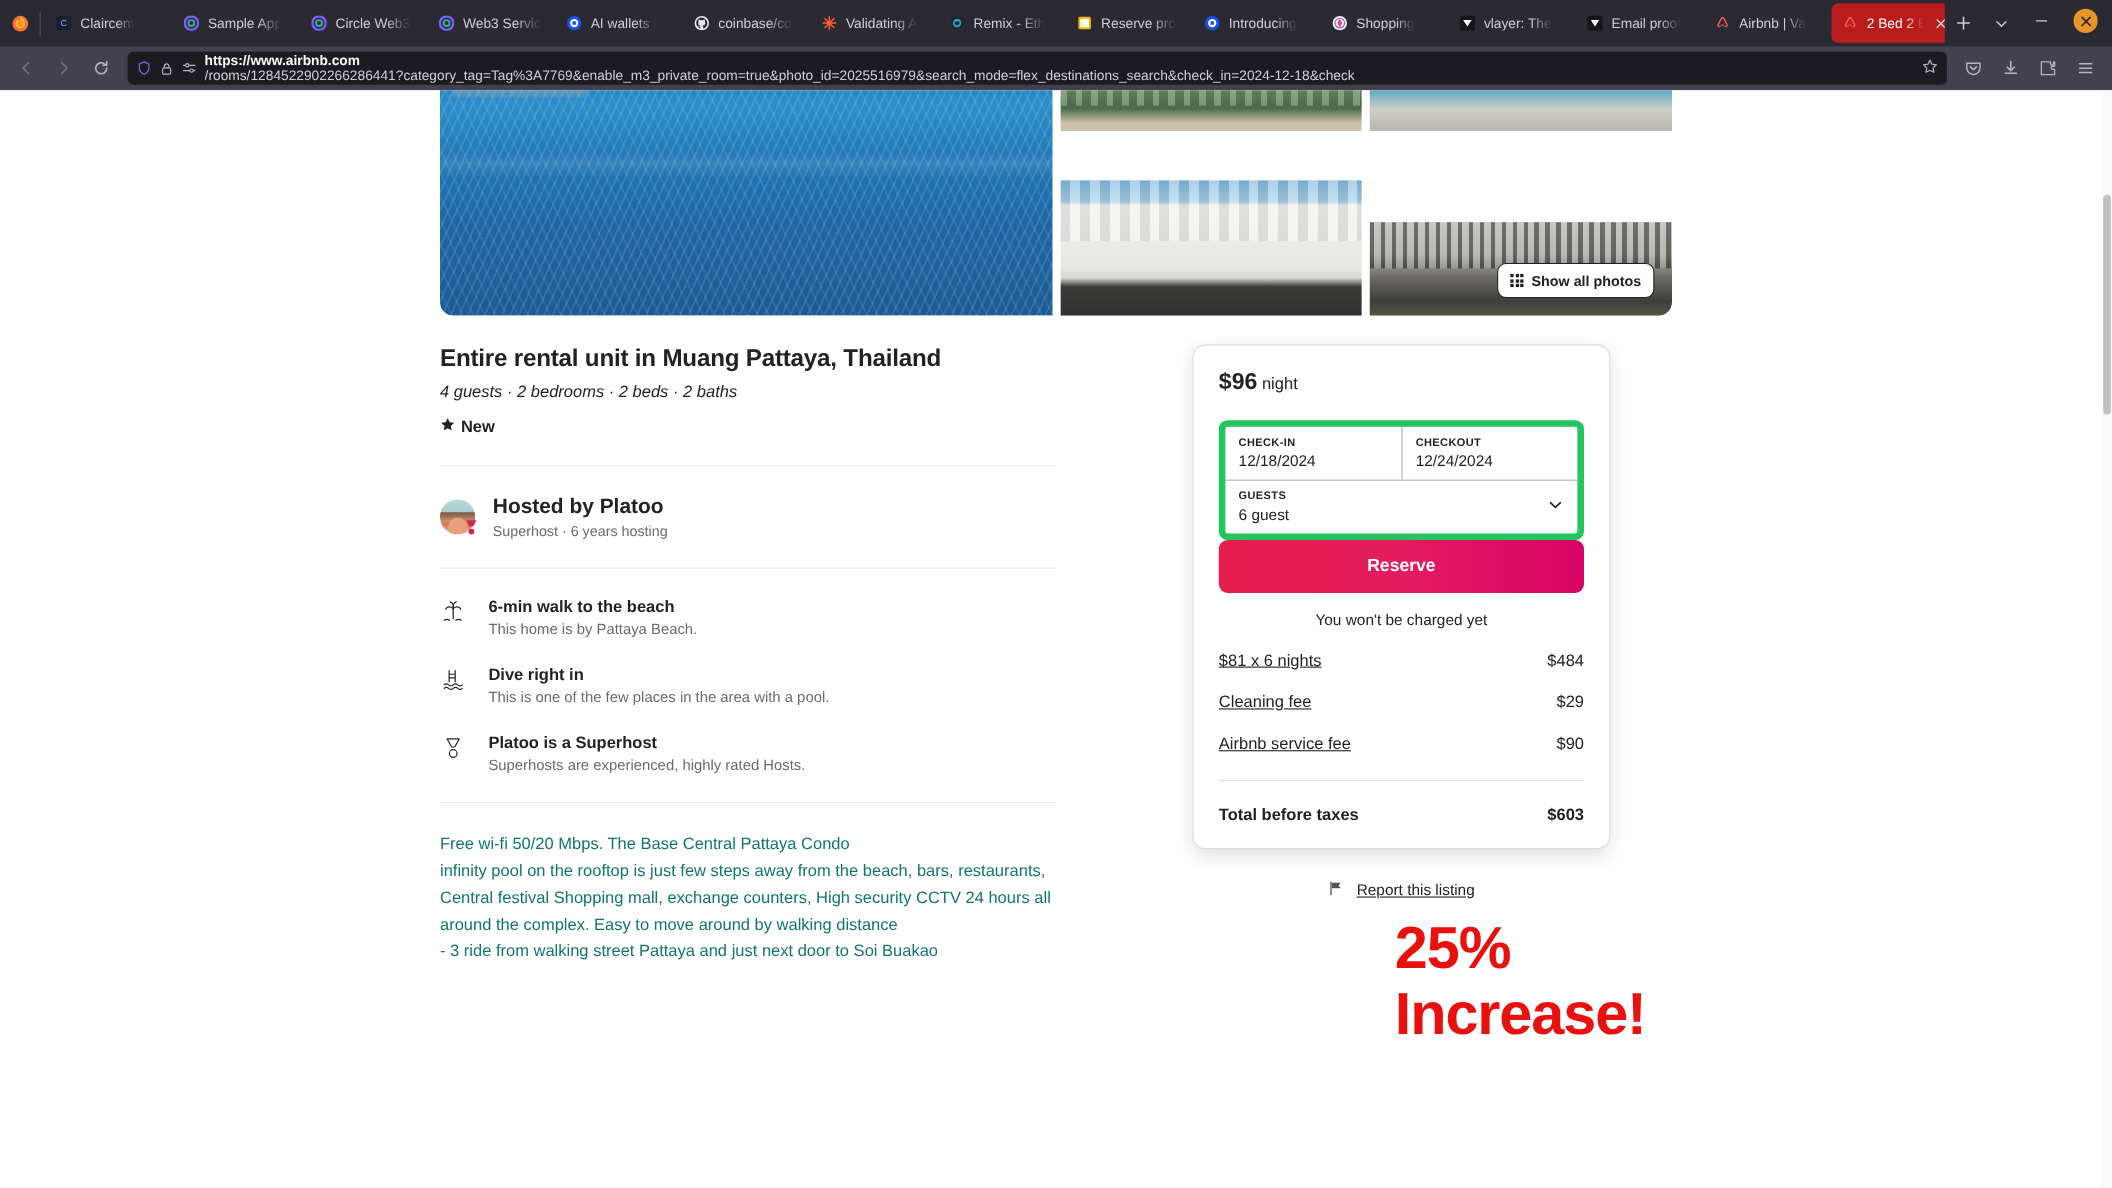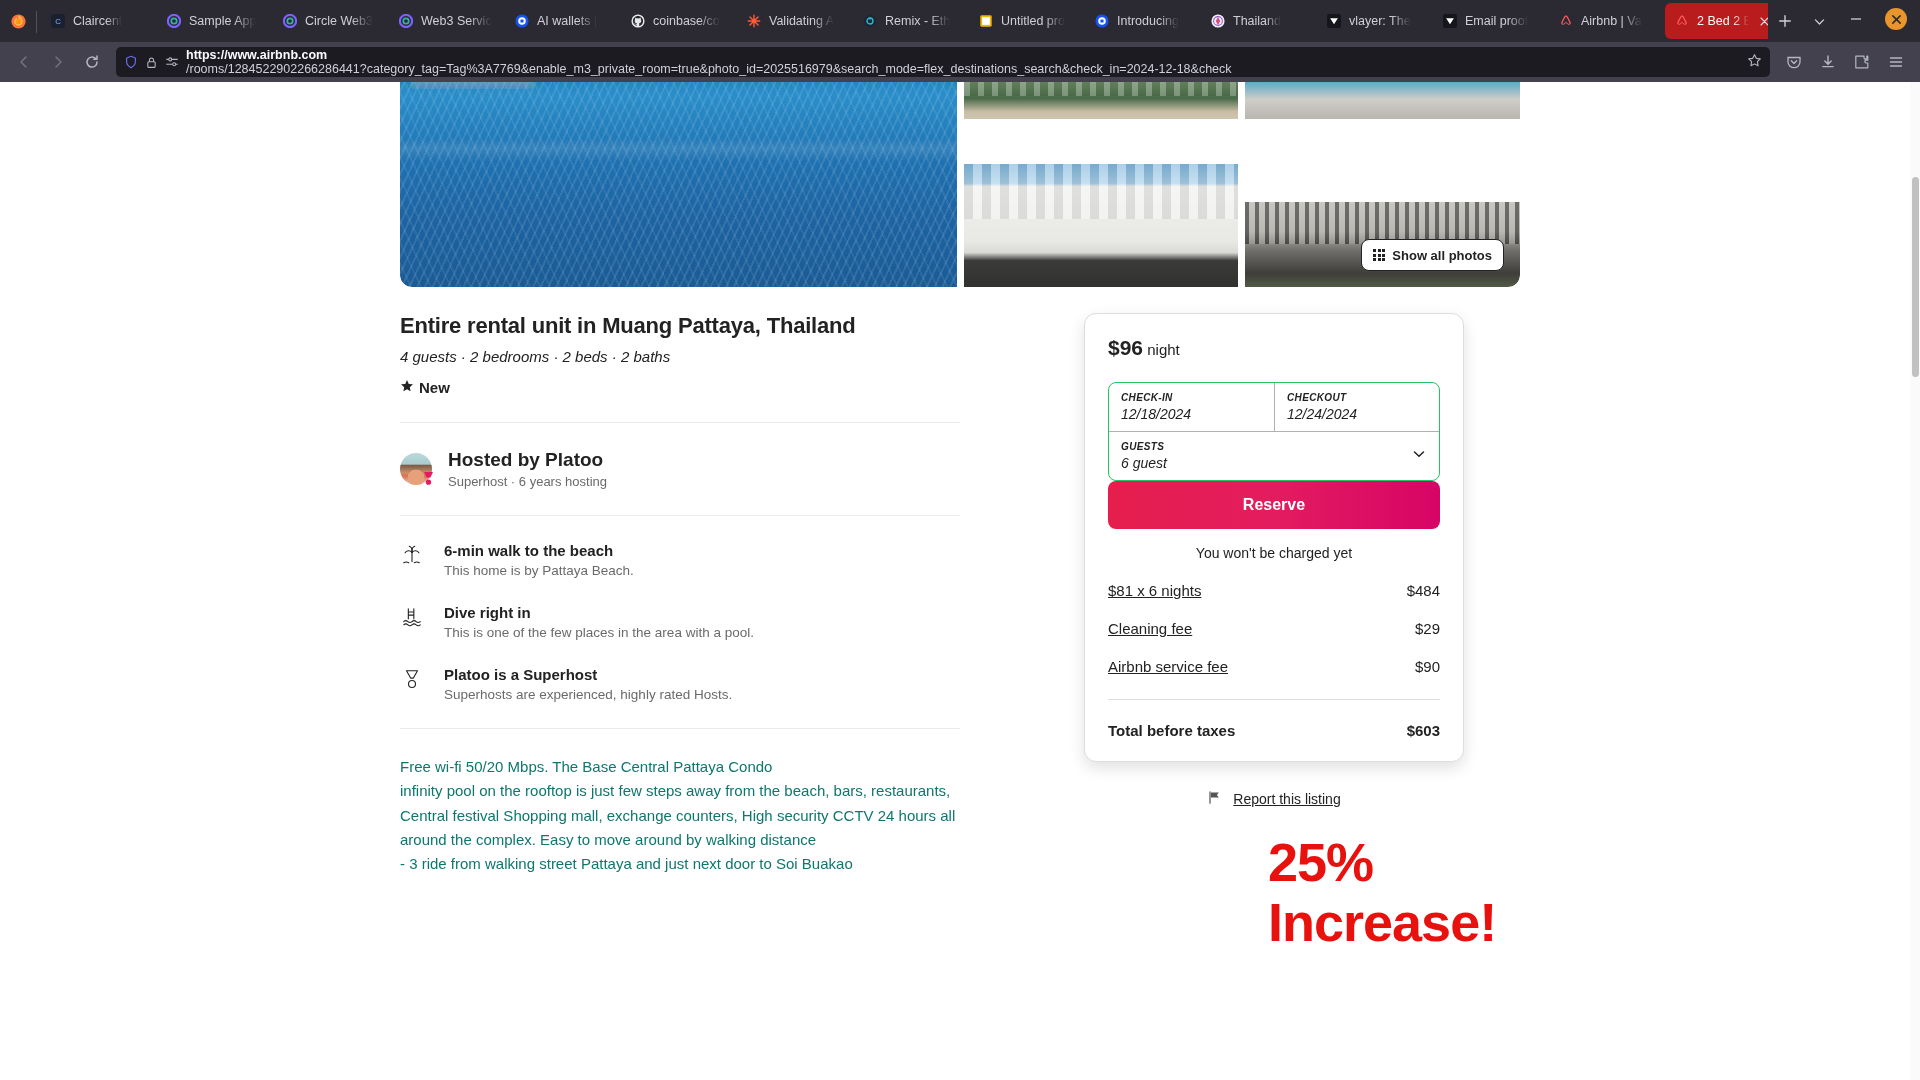--- a/index.html
+++ b/index.html
@@ -182,21 +182,21 @@
 
   .desc { font-size: 15px; line-height: 1.62; color:#0f766e; }
 
   
   .bookcard {
     border:1px solid #dddddd; border-radius: 12px; padding: 22px 23px;
     box-shadow: 0 6px 16px rgba(0,0,0,.12); background:#fff;
   }
   .priceline { font-size:15px; color:#222; margin-bottom: 22px; }
   .priceline b { font-size:21px; font-weight:700; }
-  .datebox { border:1px solid #22c55e; border-radius:8px; overflow:hidden;font-style:italic; }
+  .datebox { border:6px solid #22c55e; border-radius:8px; overflow:hidden; }
   .daterow { display:flex; }
   .dcell { flex:1 1 50%; padding: 9px 12px; }
   .dcell + .dcell { border-left:1px solid #b0b0b0; }
   .dlabel { font-size:10px; font-weight:700; color:#222; letter-spacing:.35px; }
   .dval { font-size:14px; color:#222; margin-top:3px; }
   .grow { border-top:1px solid #b0b0b0; padding: 9px 12px; display:flex; align-items:center; }
   .grow .gleft { flex:1 1 auto; }
   .chev { color:#222; }
 
   .reserve {
@@ -312,41 +312,41 @@
           </span>
           <span class="tlabel">Remix - Eth</span>
         </div>
         <div class="tab">
           <span class="fav">
             <svg width="14" height="14" viewBox="0 0 16 16">
               <rect x="1.5" y="1.5" width="13" height="13" rx="1.6" fill="#f7b500"></rect>
               <rect x="3.6" y="3.6" width="8.8" height="8.8" fill="#fff"></rect>
             </svg>
           </span>
-          <span class="tlabel">Untitled pro</span>
+          <span class="tlabel">Reserve pro</span>
         </div>
         <div class="tab">
           <span class="fav">
             <svg width="14" height="14" viewBox="0 0 16 16">
               <circle cx="8" cy="8" r="7.5" fill="#1652f0"></circle>
               <circle cx="8" cy="8" r="4.3" fill="#fff"></circle>
               <rect x="6.2" y="6.2" width="3.6" height="3.6" rx=".7" fill="#1652f0"></rect>
             </svg>
           </span>
           <span class="tlabel">Introducing</span>
         </div>
         <div class="tab">
           <span class="fav">
             <svg width="14" height="14" viewBox="0 0 16 16">
               <circle cx="8" cy="8" r="7.5" fill="#f2f2f2"></circle>
               <circle cx="8" cy="8" r="5" fill="none" stroke="#8e5bd8" stroke-width="1.2"></circle>
               <path d="M8 3.4L10.6 8 8 12.6 5.4 8z" fill="#e04a7a"></path>
             </svg>
           </span>
-          <span class="tlabel">Thailand</span>
+          <span class="tlabel">Shopping</span>
         </div>
         <div class="tab">
           <span class="fav">
             <svg width="14" height="14" viewBox="0 0 16 16">
               <rect width="16" height="16" rx="3" fill="#15151c"></rect>
               <path d="M3.6 4.8h8.8L8 11.6z" fill="#fff"></path>
             </svg>
           </span>
           <span class="tlabel">vlayer: The</span>
         </div>

